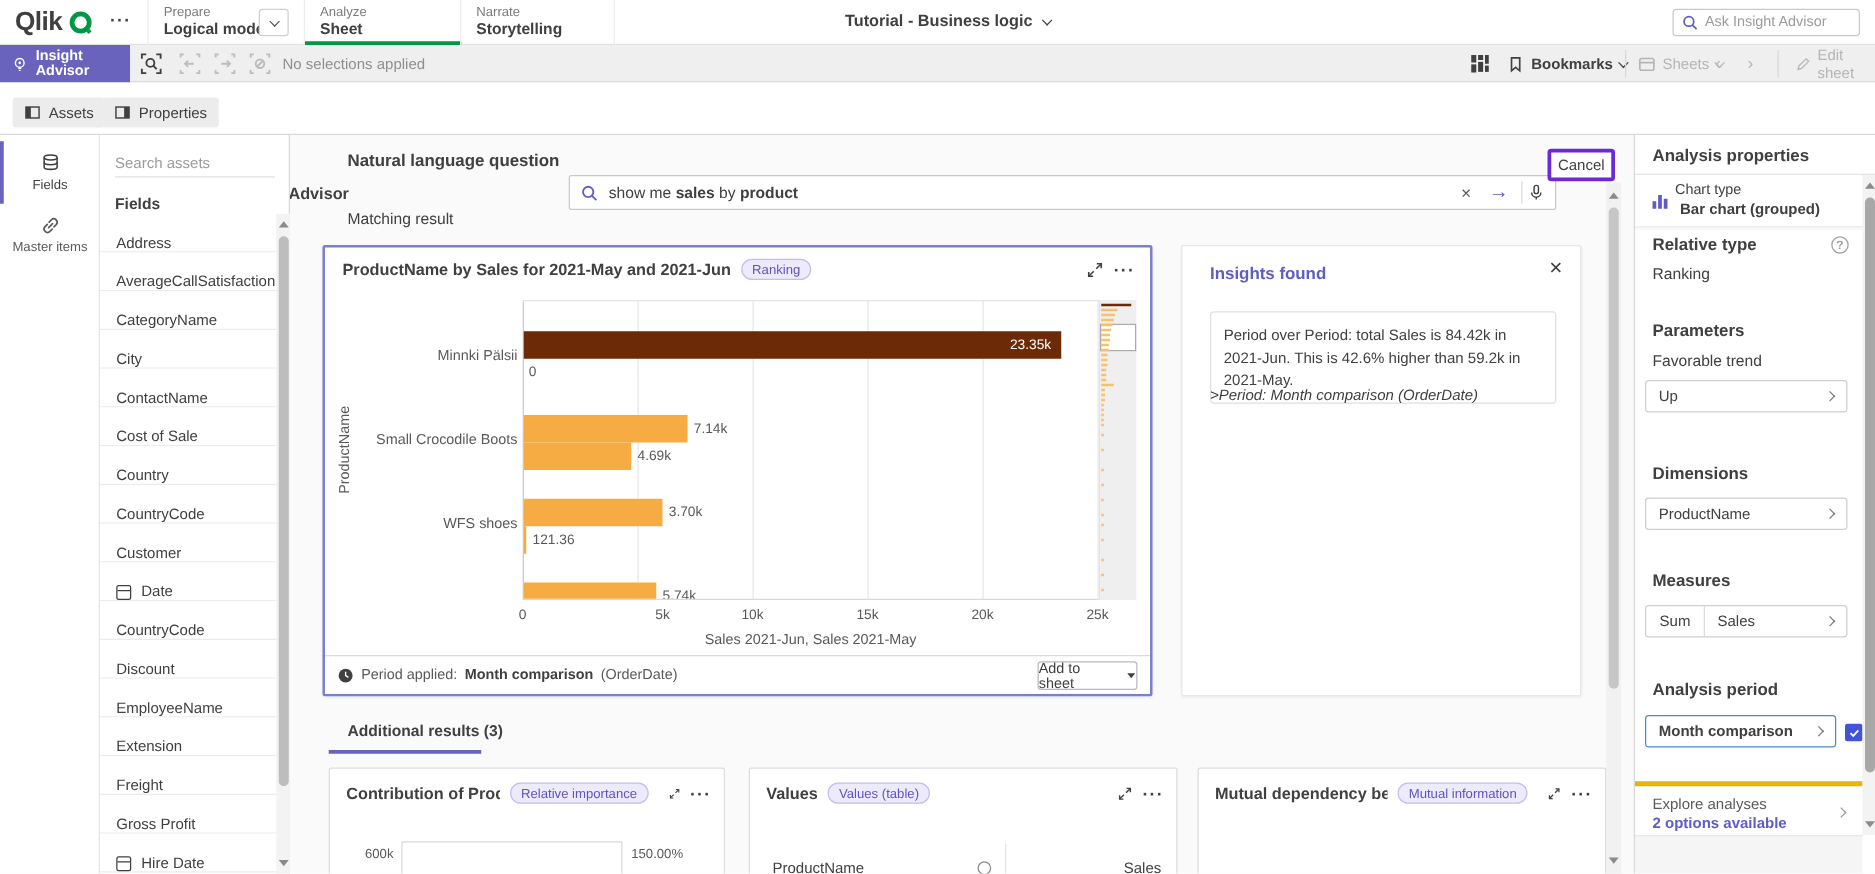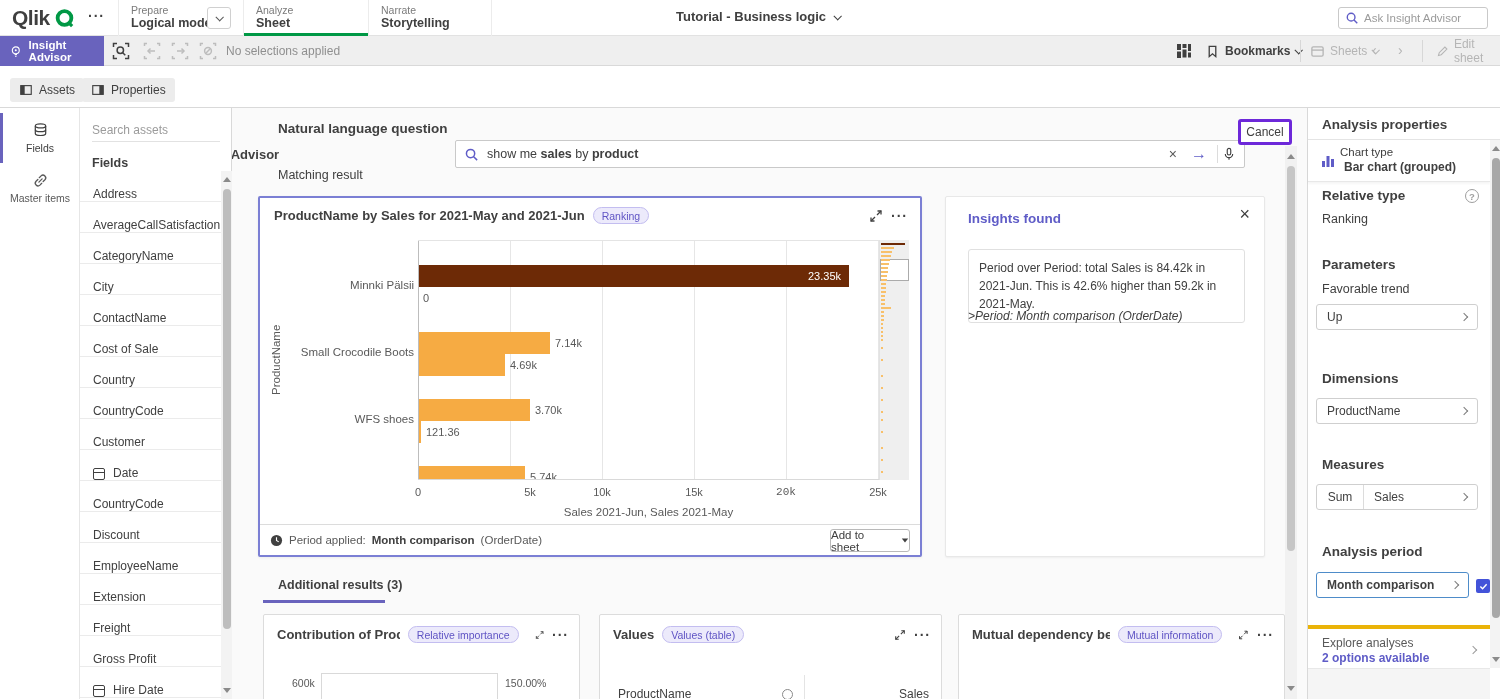--- a/index.html
+++ b/index.html
@@ -455,21 +455,21 @@
           <div class="mm-bar" style="top: 219px; width: 2px; background: rgb(248, 192, 106);"></div>
           <div class="mm-bar" style="top: 231px; width: 2px; background: rgb(248, 192, 106);"></div>
         </div>
     </div>
 
     <div id="x-ticks">
         <div class="x-tick" style="left: 158px;">0</div>
         <div class="x-tick" style="left: 250px; margin-left: 20px;">5k</div>
         <div class="x-tick" style="left: 342px;">10k</div>
         <div class="x-tick" style="left: 434px;">15k</div>
-        <div class="x-tick" style="left: 526px; font-family: Liberation Mono, monospace;">20k</div>
+        <div class="x-tick" style="left: 526px;">20k</div>
         <div class="x-tick" style="left: 618px;">25k</div>
       </div>
     <div id="x-axis-label">Sales 2021-Jun, Sales 2021-May</div>
 
     <div id="chart-footer">
       <svg width="13" height="13" viewBox="0 0 14 14">
         <circle cx="7" cy="7" r="6" fill="#404040"></circle>
         <path d="M7 3.6 V7 l2.4 1.5" stroke="#fff" stroke-width="1.2" fill="none"></path>
       </svg>
       <span class="ft-grey">Period applied:</span>

